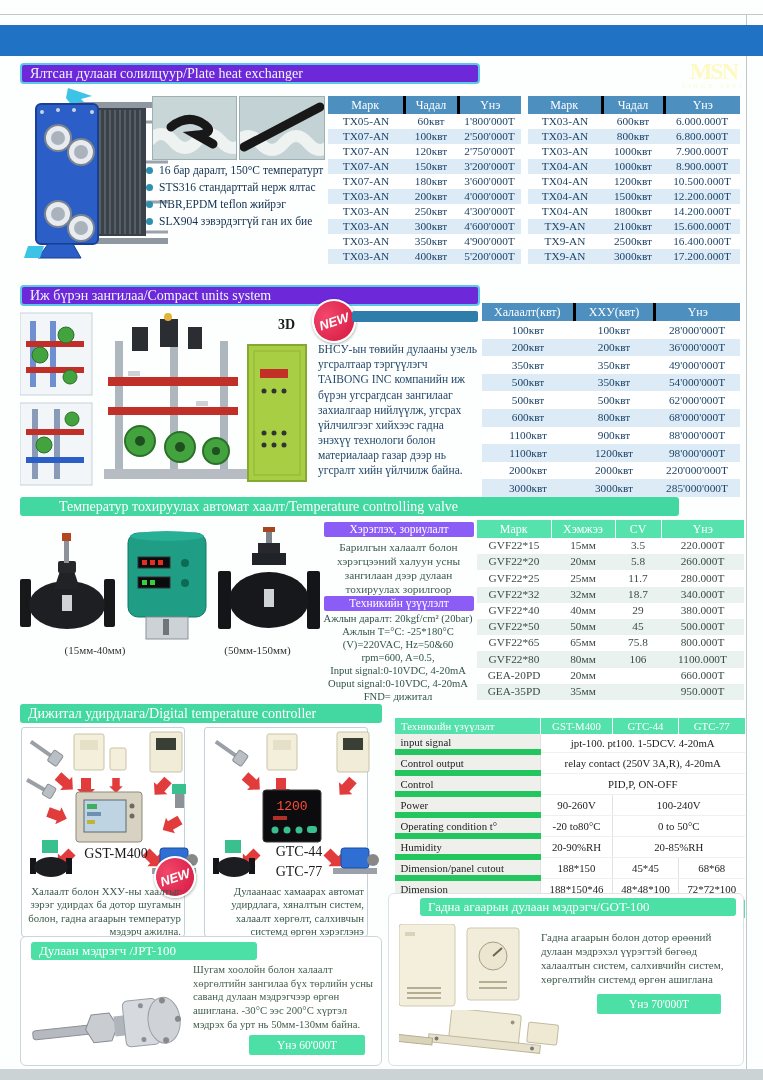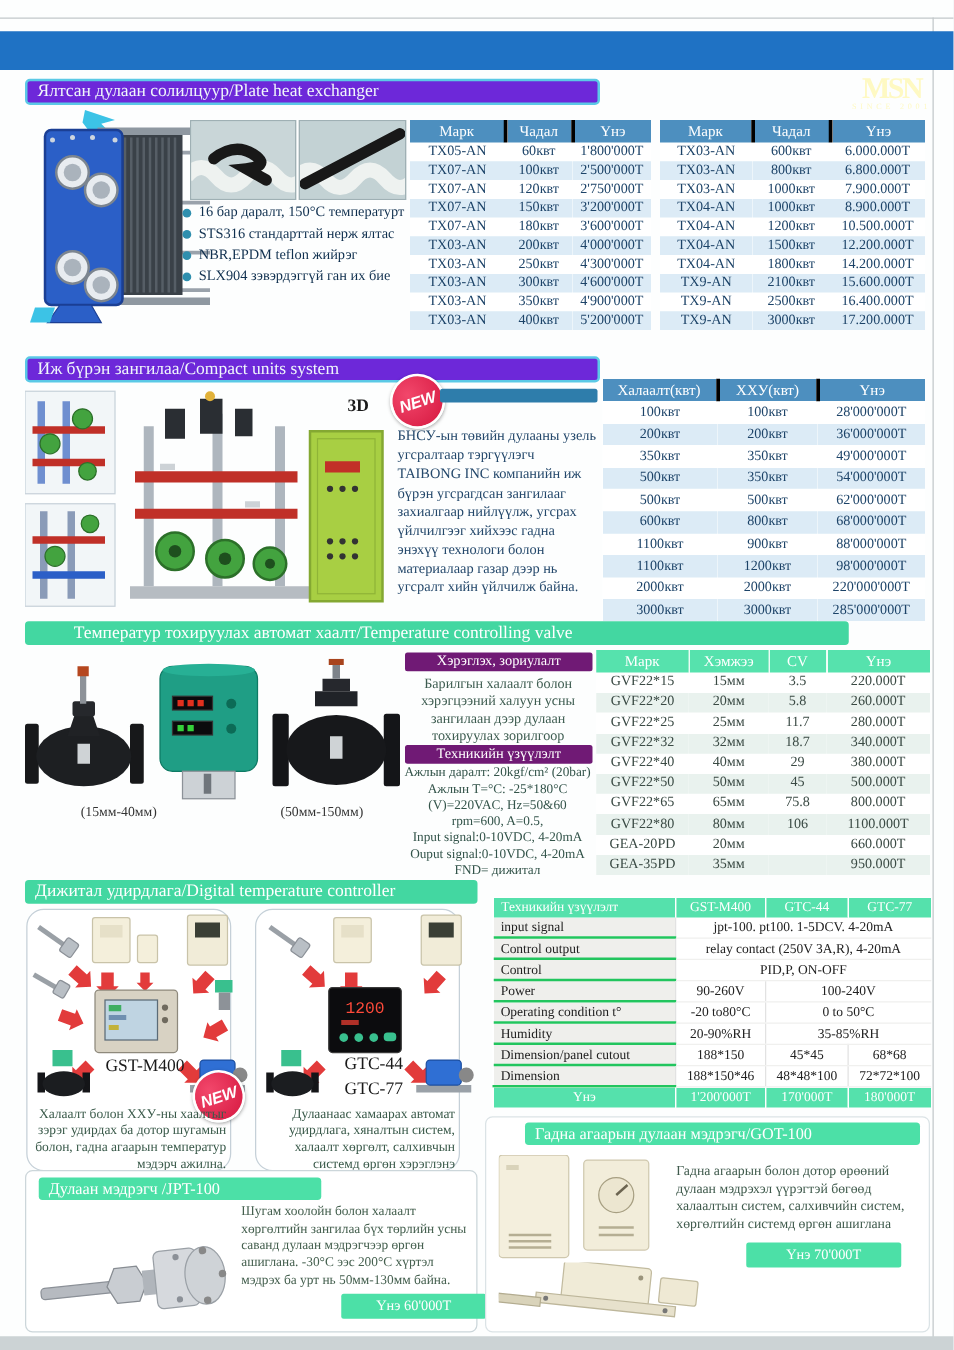--- a/index.html
+++ b/index.html
@@ -13,21 +13,21 @@
   .topbar{position:absolute;left:0;top:25px;width:763px;height:31px;background:#1f72c4;}
   .logo{position:absolute;right:18px;top:1px;text-align:center;color:#fef9c3;margin-top:34px;}
   .logo-text{font-size:24px;font-weight:bold;letter-spacing:-2px;line-height:22px;font-family:"Liberation Serif",serif;}
   .logo-since{font-size:6.5px;letter-spacing:3px;line-height:7px;}
 
   
   .bar-blue{position:absolute;background:#6d28d9;border:2px solid #5bc9e6;border-radius:4px;
             color:#f0f7fb;font-size:14px;line-height:17px;padding:0 8px;white-space:nowrap;overflow:hidden;}
   .bar-green{position:absolute;background:#43d7a1;border-radius:3px;color:#fff;font-size:14px;
              line-height:19px;padding:0 8px;white-space:nowrap;overflow:hidden;}
-  .sub-green{position:absolute;background:#701a75;border-radius:2px;color:#fff;text-align:center;
+  .sub-green{position:absolute;background:#8b5cf6;border-radius:2px;color:#fff;text-align:center;
              font-size:11.5px;line-height:15px;}
   .price-badge{position:absolute;background:#4ce0a7;border-radius:2px;color:#fff;text-align:center;
                font-size:11.5px;line-height:20px;}
 
   
   table{border-collapse:collapse;table-layout:fixed;background:#fff;position:absolute;}
   th,td{overflow:hidden;white-space:nowrap;}
   .blue-table th{background:#4d8fbf;color:#fff;font-weight:normal;font-size:12px;line-height:14px;
                  padding:2px 2px;border-left:3px solid #000000;}
   .blue-table th:first-child{border-left:none;}
@@ -42,21 +42,21 @@
   .green-table th{background:#56e2ad;color:#fff;font-weight:normal;font-size:12px;line-height:14px;
                   padding:2px 2px;border-left:1px solid #eafcf4;}
   .green-table th:first-child{border-left:none;}
   .green-table td{color:#3a4a44;font-size:11.3px;line-height:13.6px;padding:1.3px 2px;text-align:center;}
   .green-table tbody tr:nth-child(even) td{background:#e9f2ee;}
 
   .spec{left:394px;top:718px;width:350px;font-size:10.8px;}
   .spec thead th{background:#55e1ac;color:#fff;font-weight:normal;padding:2px 3px;border-left:1px solid #fff;}
   .spec thead th.lbl{text-align:left;padding-left:6px;}
   .spec tbody th{background:#efefec;color:#222;font-weight:normal;text-align:left;padding:1.5px 3px 1.5px 6px;
-                 border-bottom:2px solid #22c55e;}
+                 border-bottom:6px solid #22c55e;}
   .spec tbody td{background:#fff;color:#222;text-align:center;padding:1.5px 2px;
                  border-left:1px solid #e2e2e2;border-bottom:1px solid #f0f0ee;}
   .spec tfoot td{background:#55e1ac;color:#fff;text-align:center;padding:2px 2px;border-left:1px solid #fff;}
 
   
   .features{position:absolute;left:146px;top:160px;width:195px;margin:0;padding:0;list-style:none;}
   .features li{position:relative;font-size:11.5px;color:#10304f;line-height:13px;margin:4px 0;padding-left:13px;}
   .features li::before{content:'';position:absolute;left:0;top:3px;width:7px;height:7px;border-radius:50%;background:#2f8fae;}
 
   .para{position:absolute;font-size:11.5px;color:#24486b;line-height:1.32;}
@@ -64,21 +64,21 @@
   .caption{position:absolute;font-size:11px;color:#333;text-align:center;}
 
   .new-badge{position:absolute;width:40px;height:40px;border-radius:50%;
              background:radial-gradient(circle at 35% 32%,#f2476b,#d5173f);
              border:2px solid #fff;box-shadow:0 1px 3px rgba(0,0,0,.35);
              color:#fff;font-style:italic;font-weight:bold;font-size:13px;
              display:flex;align-items:center;justify-content:center;transform:rotate(-18deg);
              font-family:"Liberation Sans",sans-serif;}
   .deco-bar{position:absolute;left:352px;top:311px;width:126px;height:11px;background:#2e7dab;border-radius:2px;}
 
-  .panel{position:absolute;top:727px;width:164px;height:210px;border:1px solid #c5d0d8;border-radius:14px;background:#fff;box-sizing:border-box;}
+  .panel{position:absolute;top:727px;width:164px;height:210px;border:1px solid #c5d0d8;border-radius:3px;background:#fff;box-sizing:border-box;}
   .panel-left{left:21px;}
   .panel-right{left:204px;}
   .model-label{position:absolute;width:100%;text-align:center;font-size:14px;color:#1a1a1a;padding-left:26px;box-sizing:border-box;}
   .panel-desc{position:absolute;left:3px;right:3px;top:157px;font-size:10.8px;line-height:1.25;color:#3a5a4a;text-align:right;}
 
   .card{position:absolute;background:#fff;border:1px solid #ccd6da;border-radius:6px;box-sizing:border-box;}
   .jpt-card{left:20px;top:936px;width:362px;height:130px;}
   .got-card{left:388px;top:893px;width:356px;height:173px;border-color:#dbe3e6;}
   .smalltext{position:absolute;font-size:10.7px;line-height:1.28;color:#45604f;}
 
@@ -682,21 +682,21 @@
           <td colspan="2">100-240V</td>
         </tr>
         <tr>
           <th>Operating condition t°</th>
           <td colspan="1">-20 to80°C</td>
           <td colspan="2">0 to 50°C</td>
         </tr>
         <tr>
           <th>Humidity</th>
           <td colspan="1">20-90%RH</td>
-          <td colspan="2">35-85%RH</td>
+          <td colspan="2">20-85%RH</td>
         </tr>
         <tr>
           <th>Dimension/panel cutout</th>
           <td colspan="1">188*150</td>
           <td colspan="1">45*45</td>
           <td colspan="1">68*68</td>
         </tr>
         <tr>
           <th>Dimension</th>
           <td colspan="1">188*150*46</td>
@@ -724,21 +724,21 @@
         <rect x="94" y="38" width="34" height="46" rx="5" fill="#d6d9dd" stroke="#9aa0a6"></rect>
         <ellipse cx="134" cy="61" rx="16" ry="23" fill="#cfd3d7" stroke="#9aa0a6"></ellipse>
         <circle cx="134" cy="41" r="3" fill="#888"></circle>
           <circle cx="148" cy="61" r="3" fill="#888"></circle>
           <circle cx="134" cy="81" r="3" fill="#888"></circle>
         <circle cx="112" cy="44" r="2.5" fill="#8b9097"></circle>
           <circle cx="112" cy="78" r="2.5" fill="#8b9097"></circle>
       </g>
     </svg>
     <div class="smalltext" style="left:172px;top:26px;width:182px;">Шугам хоолойн болон халаалт хөргөлтийн зангилаа бүх төрлийн усны саванд дулаан мэдрэгчээр өргөн ашиглана. -30°C ээс 200°C хүртэл мэдрэх ба урт нь 50мм-130мм байна.</div>
-    <div class="price-badge" style="left:252px;top:98px;width:116px;">Үнэ 60'000T</div>
+    <div class="price-badge" style="left:228px;top:98px;width:116px;">Үнэ 60'000T</div>
   </div>
 
   <div class="card got-card">
     <div class="bar-green" style="left:7px;top:4px;width:300px;font-size:13px;line-height:18px;background:#4ce0a7;margin-left:24px;">Гадна агаарын дулаан мэдрэгч/GOT-100</div>
     <svg class="img" style="left:10px;top:30px;" width="135" height="85" viewBox="0 0 135 85">
       <rect x="0" y="0" width="56" height="82" rx="3" fill="#f4efdd" stroke="#cfc8ae"></rect>
       <path d="M8,64 h34 M8,69 h34 M8,74 h34" stroke="#b5ae93" stroke-width="2"></path>
       <rect x="6" y="8" width="10" height="4" fill="#d9d3ba"></rect>
       <rect x="68" y="4" width="52" height="72" rx="3" fill="#f2edda" stroke="#cfc8ae"></rect>
       <circle cx="94" cy="32" r="14" fill="#ece6d0" stroke="#a79f82"></circle>

